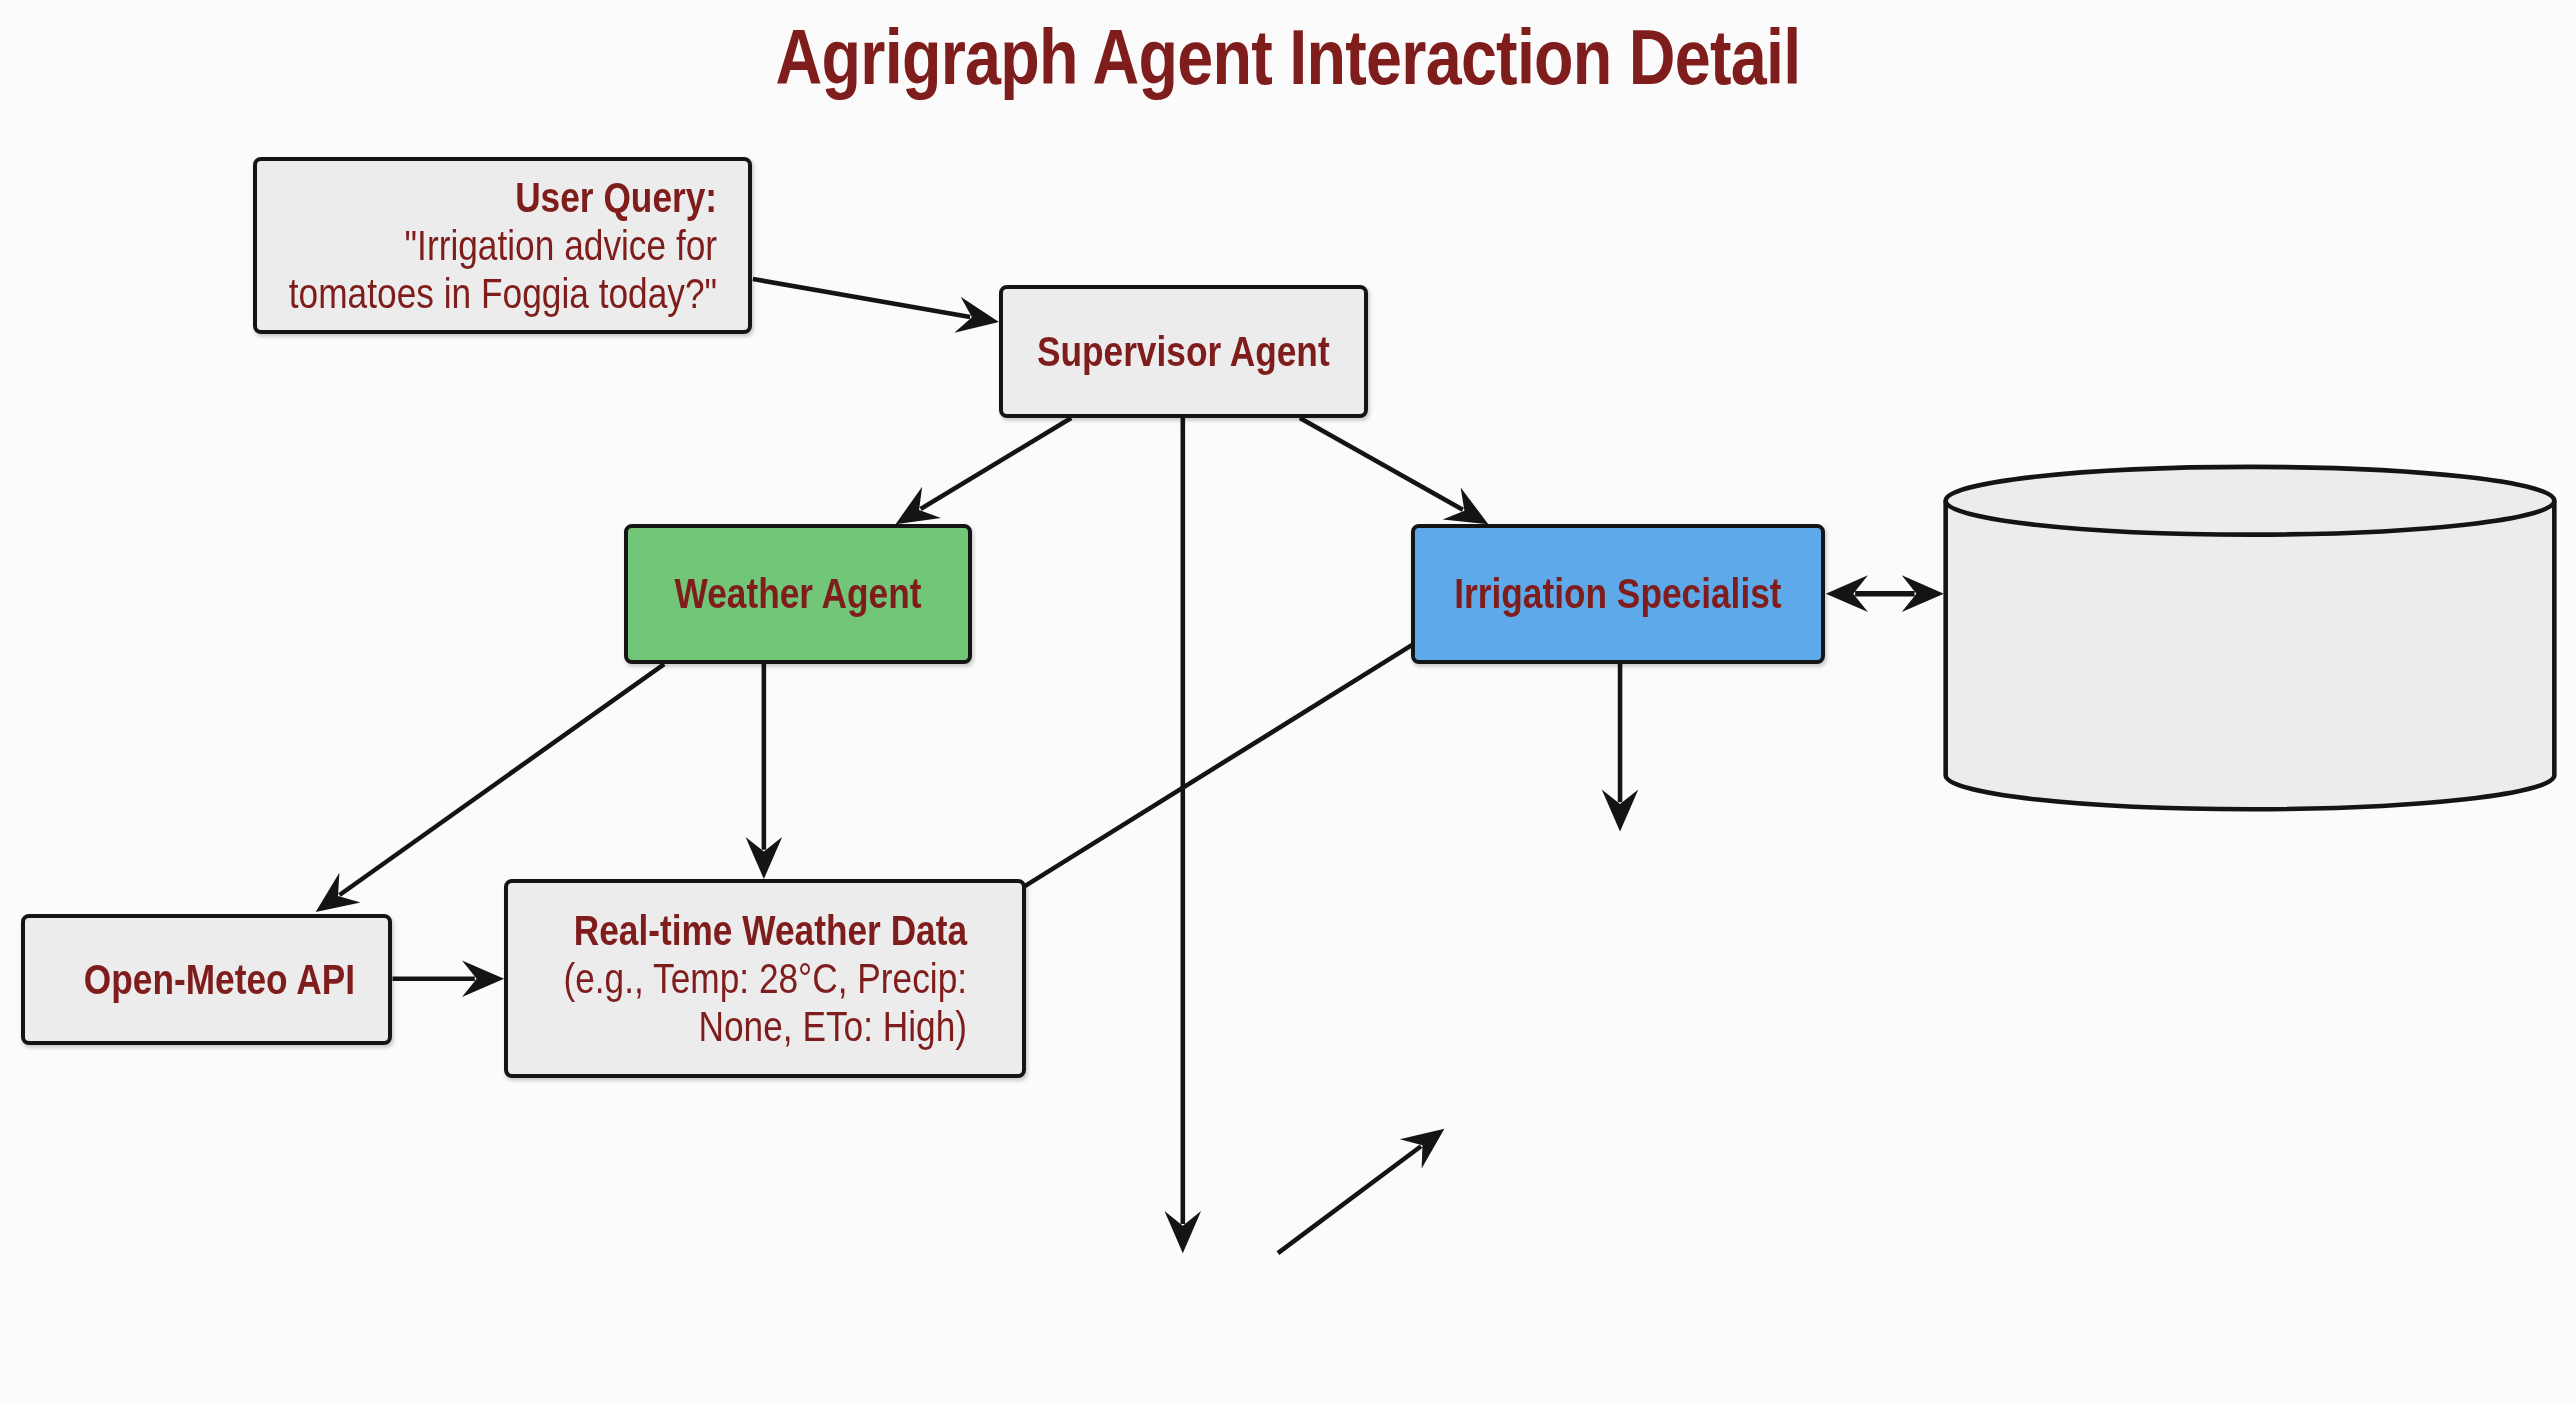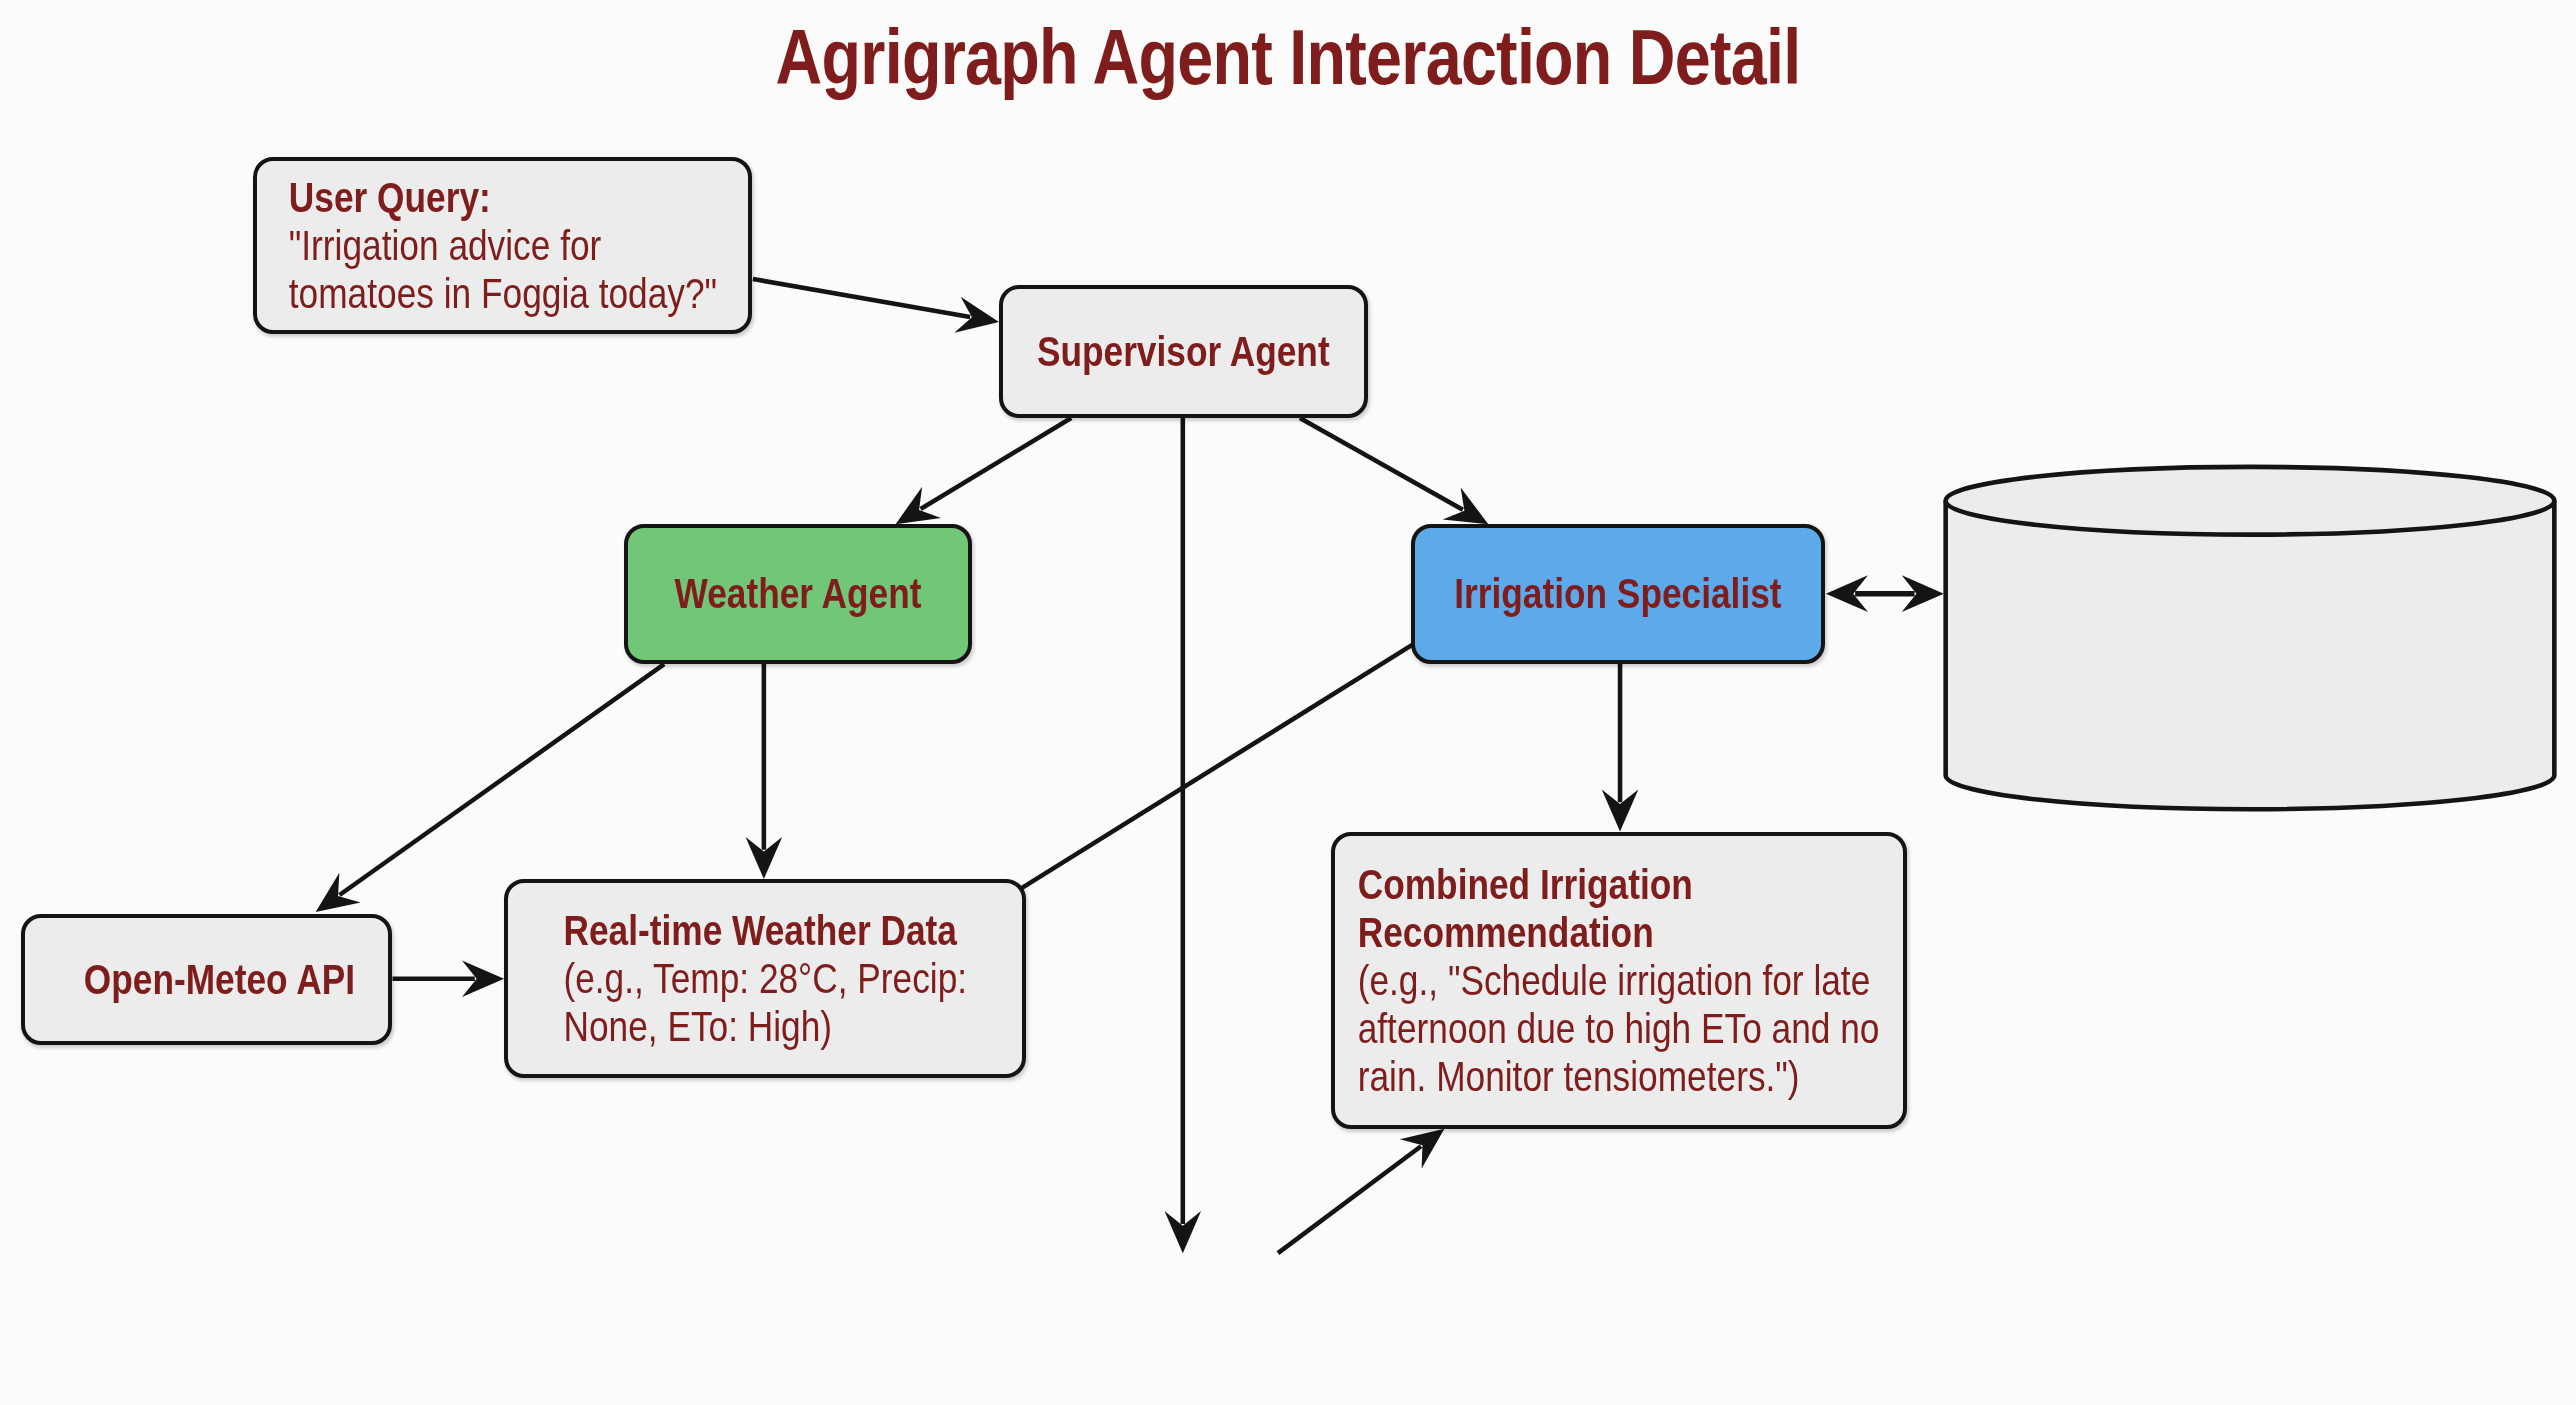--- a/index.html
+++ b/index.html
@@ -22,27 +22,27 @@
     letter-spacing: -0.9px;
     transform: scaleX(0.84);
     transform-origin: 50% 50%;
     white-space: nowrap;
   }
   #edges { position: absolute; left: 0; top: 0; width: 2576px; height: 1405px; }
   .node {
     position: absolute;
     box-sizing: border-box;
     border: 4.6px solid #141414;
-    border-radius: 20px;
+    border-radius: 8px;
     background: #ececec;
     display: flex;
     flex-direction: column;
     align-items: center;
     justify-content: center;
-    text-align: left;
+    text-align: right;
     box-shadow: 1.8px 2.7px 3.7px rgba(0,0,0,0.18);
   }
   .node .inner {
     transform: scaleX(0.84);
     white-space: nowrap;
     line-height: 48px;
     font-size: 42px;
   }
   .node .head { font-weight: bold; display: block; }
   .node .body { font-weight: normal; display: block; }
@@ -177,25 +177,16 @@
   </div>
 
   <div class="node" id="n-realtime">
     <div class="inner">
       <span class="head">Real-time Weather Data</span>
       <span class="body">(e.g., Temp: 28°C, Precip:</span>
       <span class="body">None, ETo: High)</span>
     </div>
   </div>
 
-  <div class="node" id="n-combined">
-    <div class="inner">
-      <span class="head">Combined Irrigation</span>
-      <span class="head">Recommendation</span>
-      <span class="body">(e.g., "Schedule irrigation for late</span>
-      <span class="body">afternoon due to high ETo and no</span>
-      <span class="body">rain. Monitor tensiometers.")</span>
-    </div>
-  </div>
 
 
 </div>
 
 
 </body></html>

